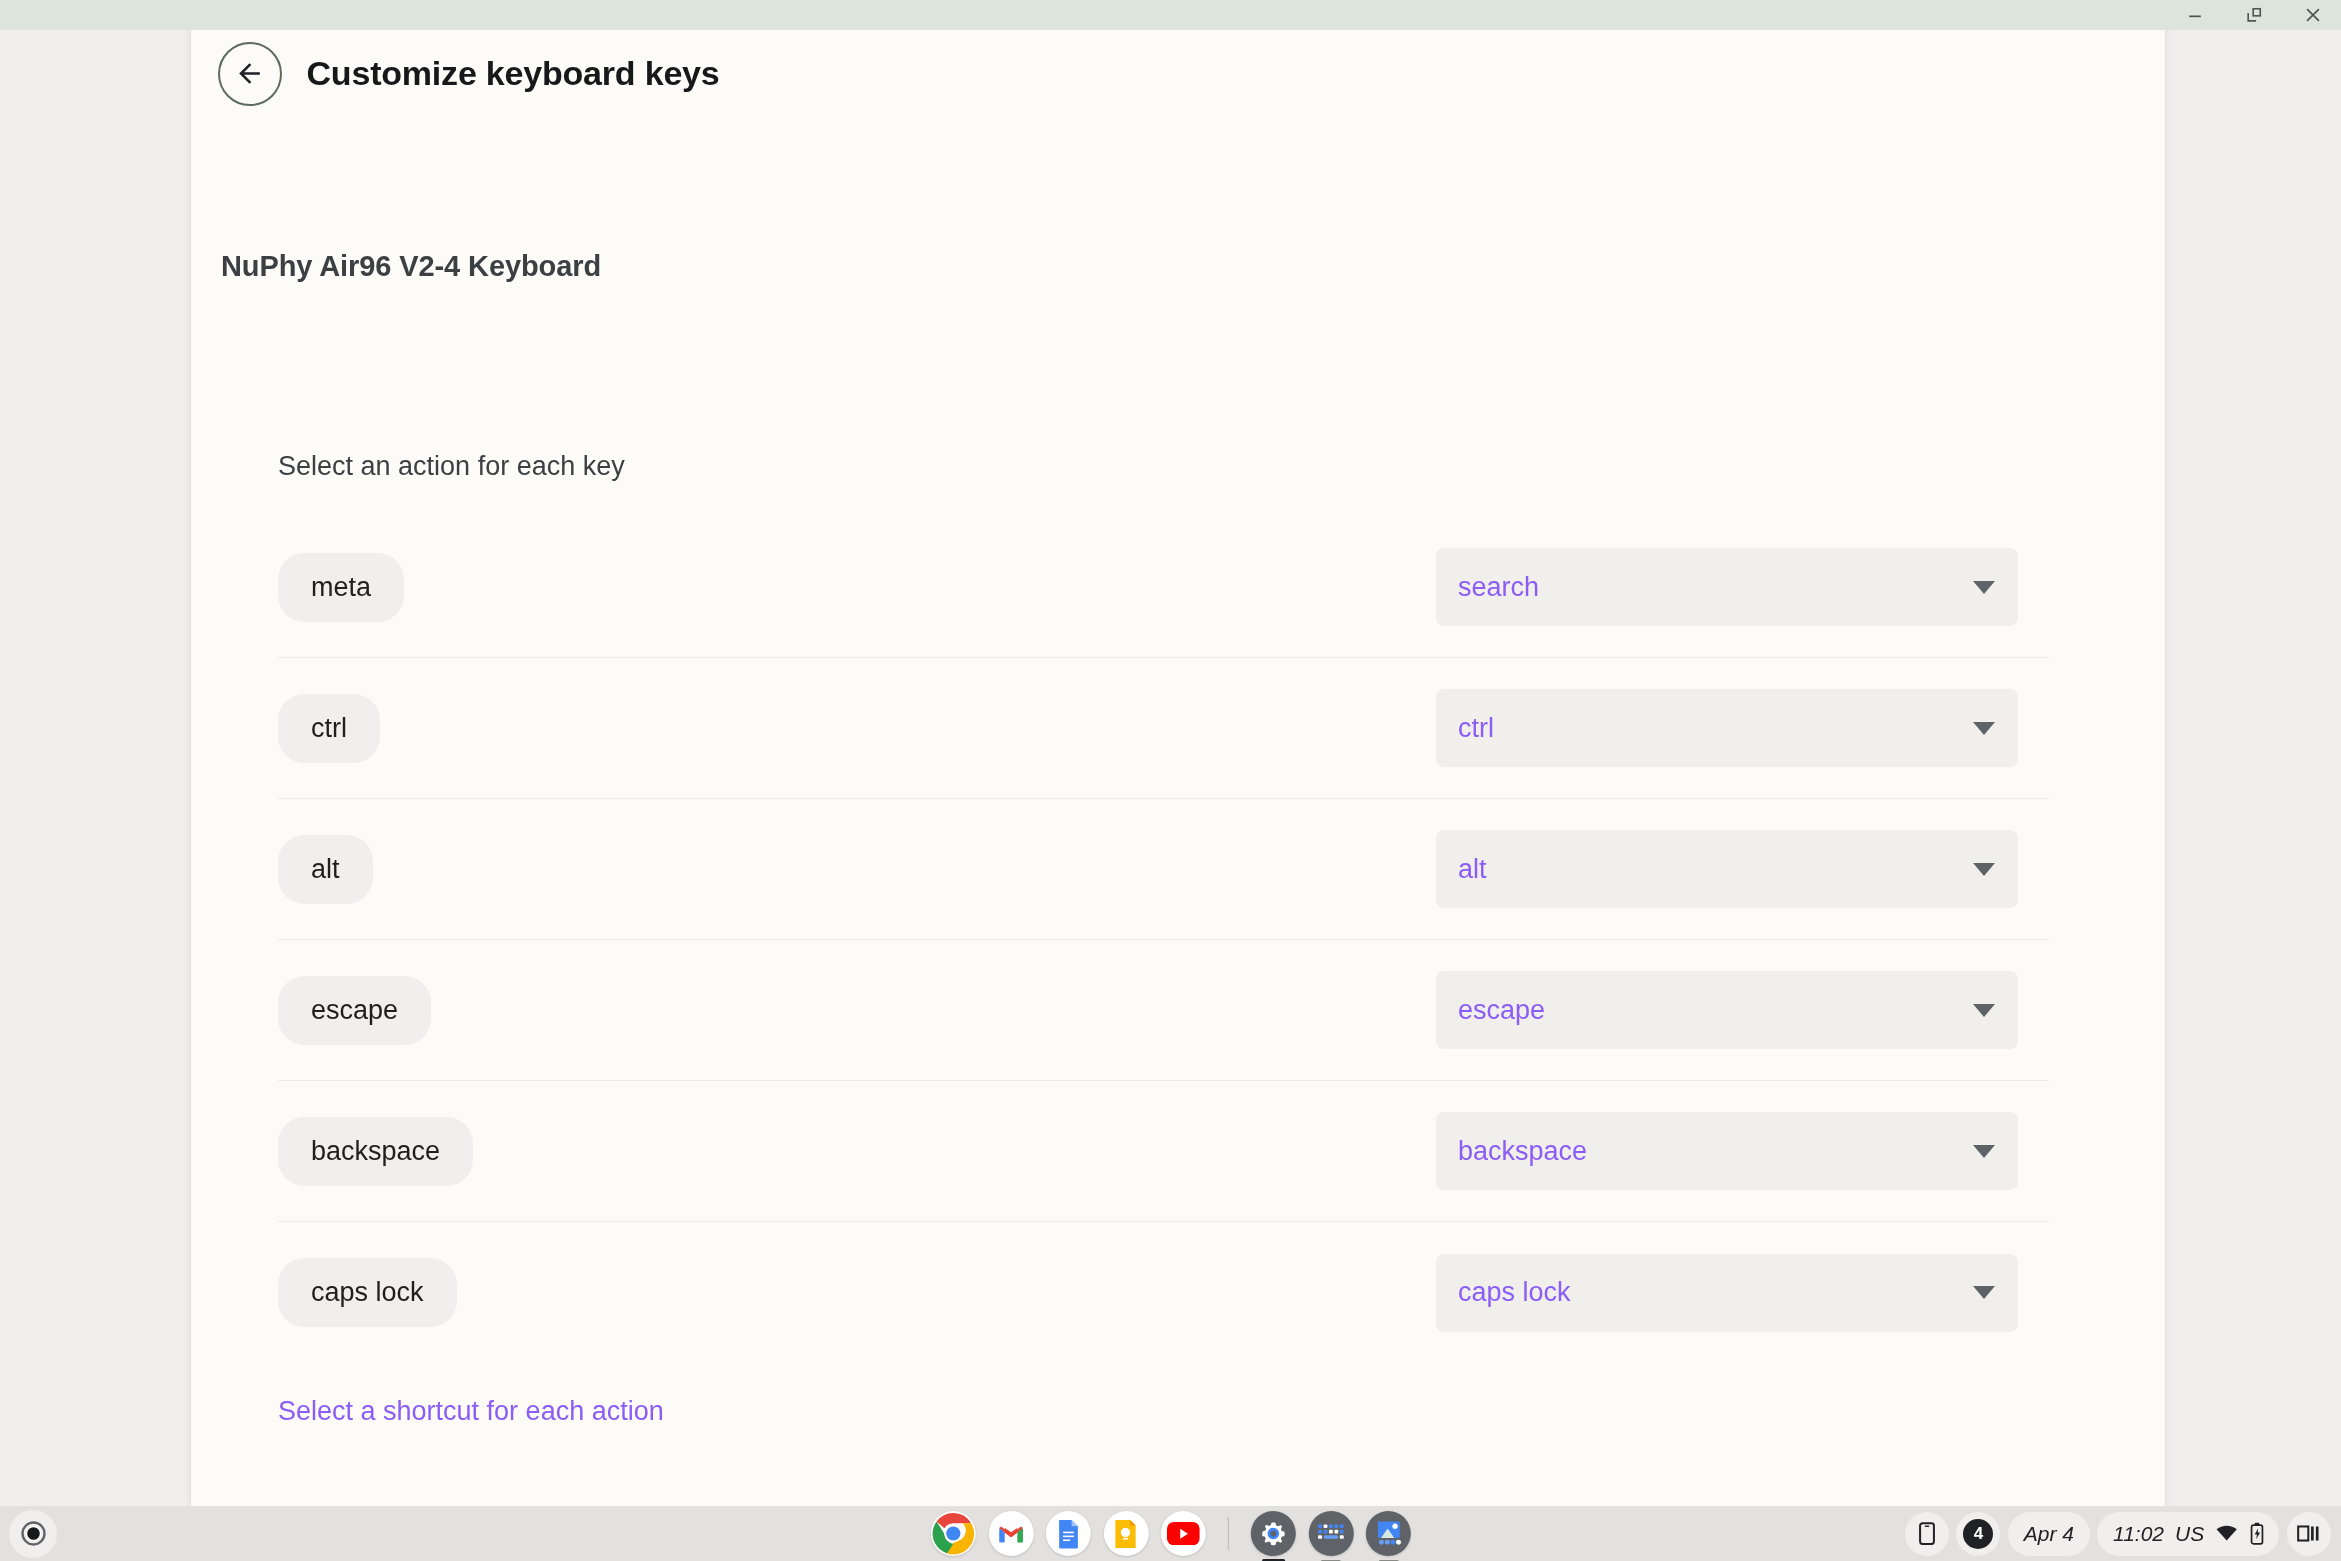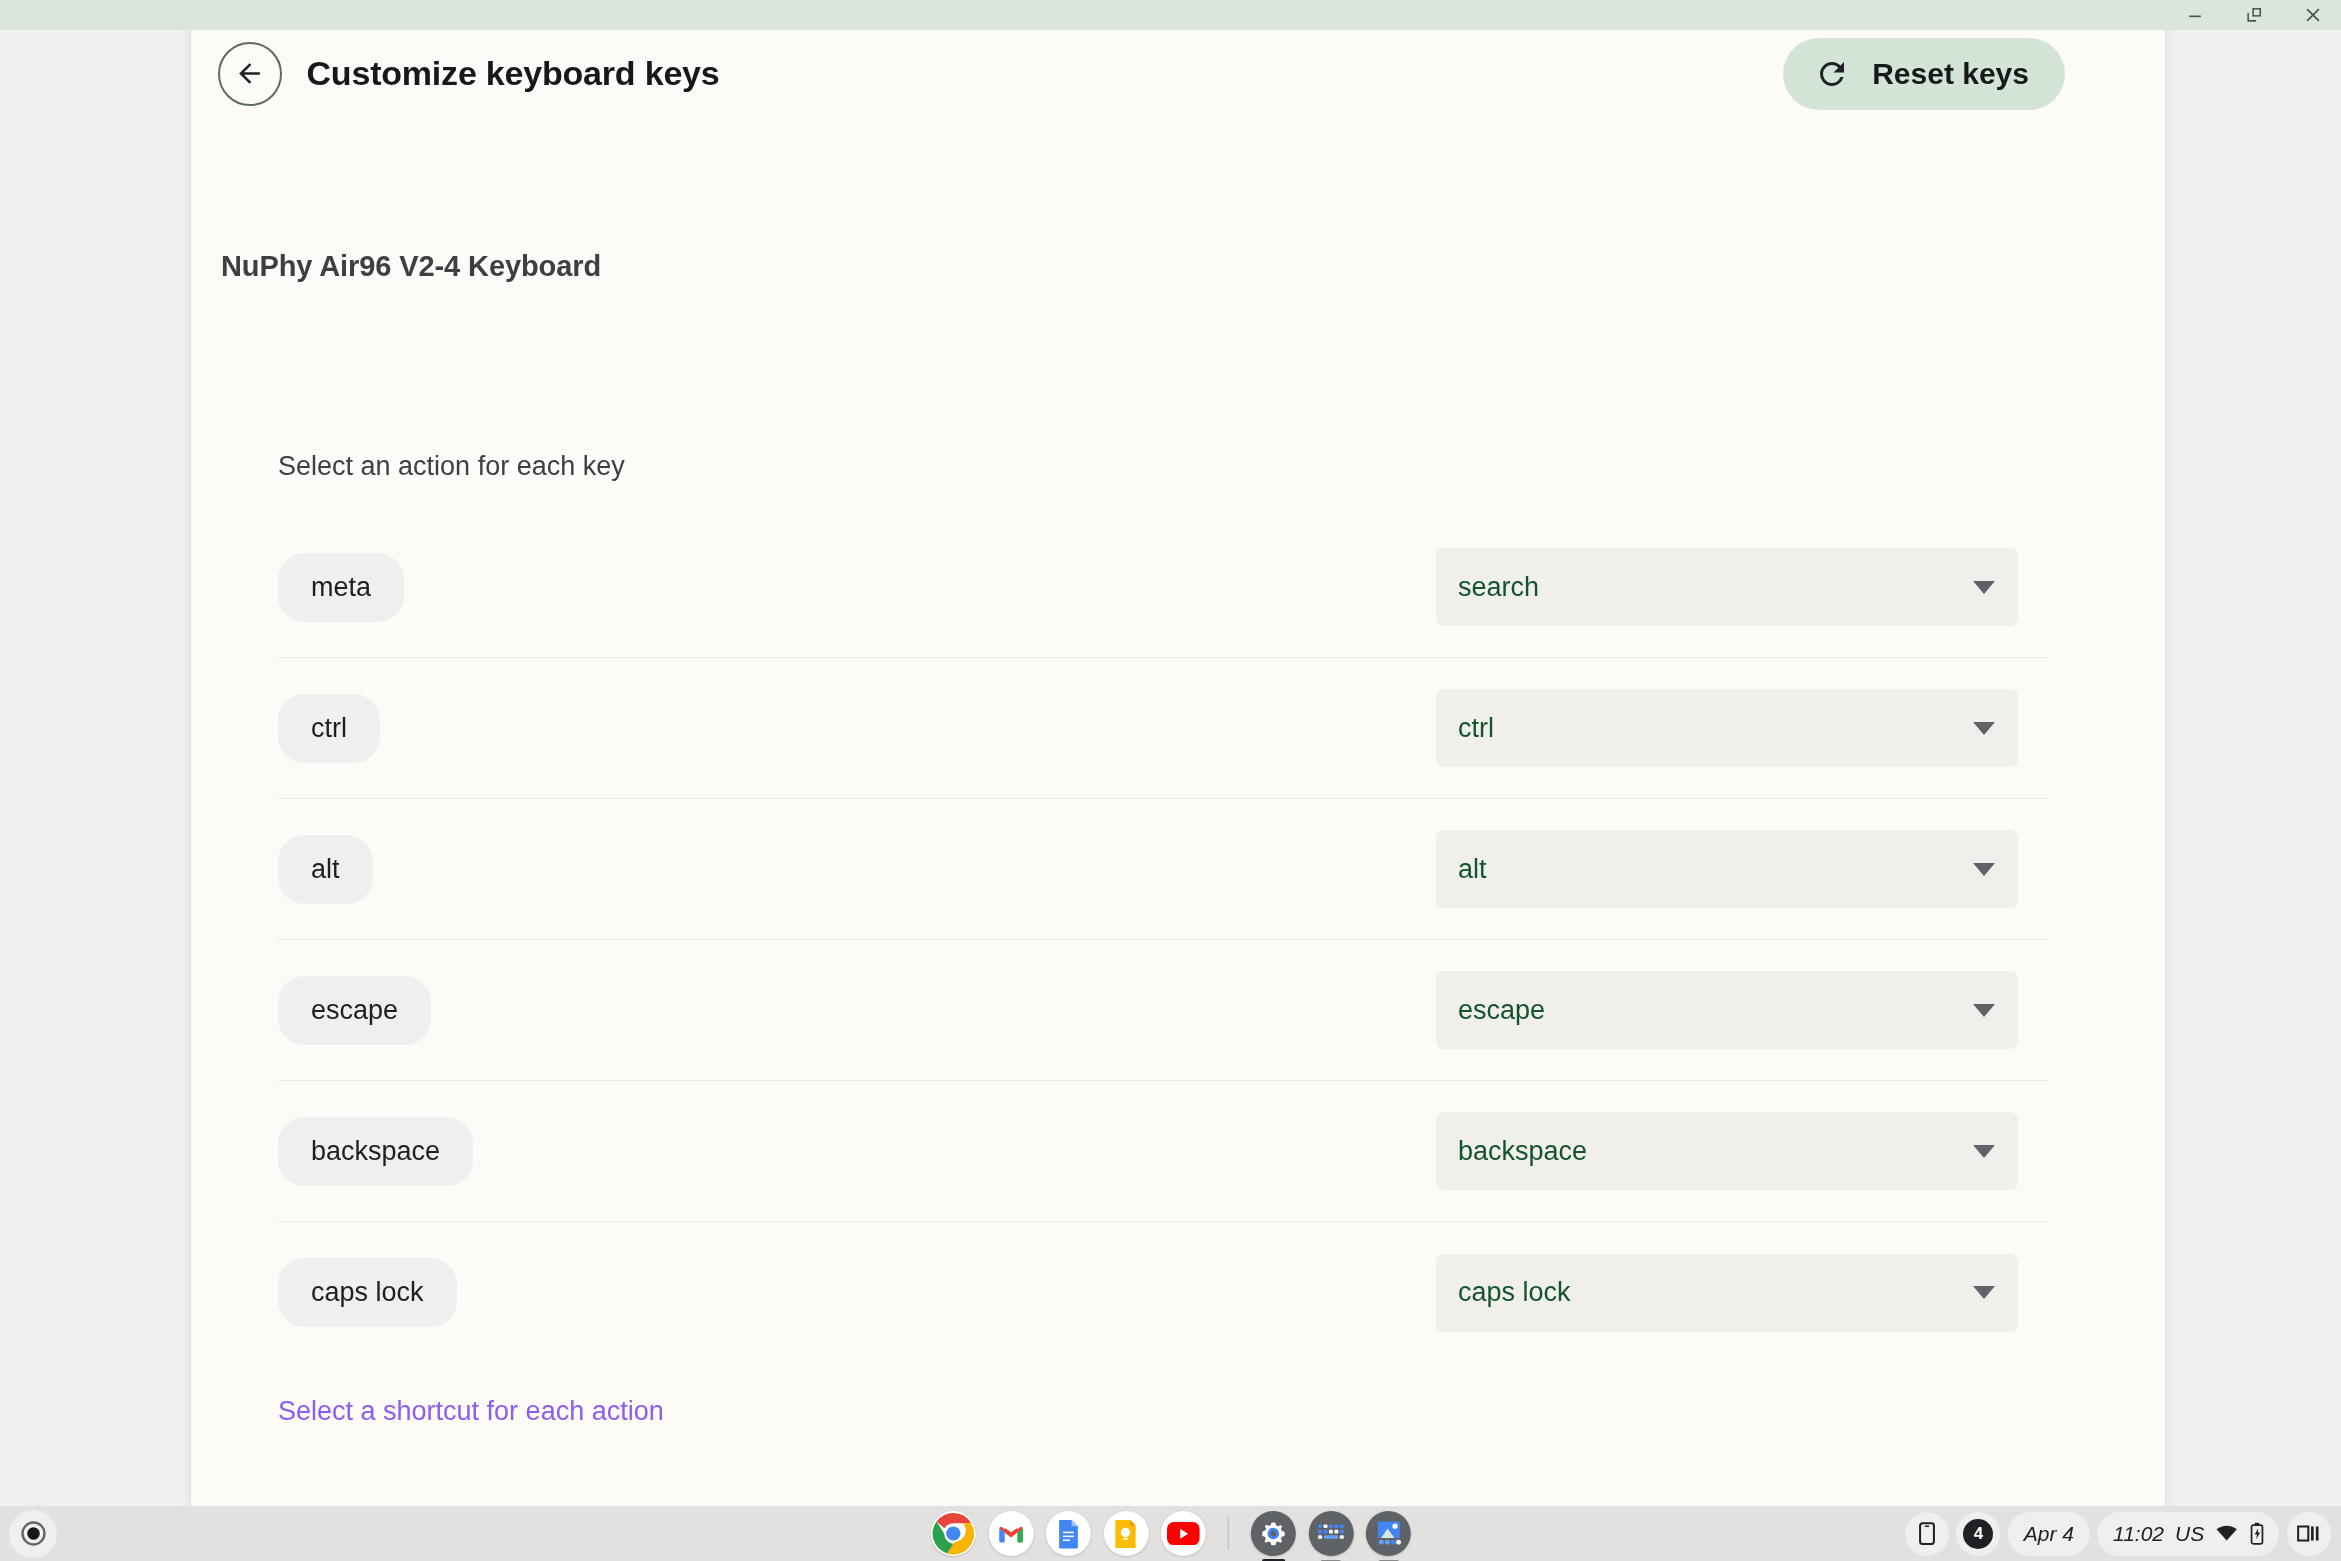--- a/index.html
+++ b/index.html
@@ -131,21 +131,21 @@
     position: absolute;
     right: 31px;
     width: 582px; height: 78px;
     background: #f1efec;
     border-radius: 7.8px;
     display: flex; align-items: center;
     padding: 0 0 0 22px;
     cursor: pointer;
   }
   .key-select-value {
-    font-size: 27px; color: #14532d;
+    font-size: 27px; color: #8b5cf6;
   }
   .key-select-arrow {
     position: absolute; right: 23.4px;
     width: 0; height: 0;
     border-left: 11.7px solid transparent;
     border-right: 11.7px solid transparent;
     border-top: 13.3px solid #5f6368;
   }
 
   #shortcut-heading {
@@ -229,26 +229,20 @@
 
   <div id="window">
 
     <div id="page-header">
       <div id="back-button">
         <svg width="31" height="31" viewBox="0 0 24 24">
           <path d="M20 11H7.8l5.6-5.6L12 4l-8 8 8 8 1.4-1.4L7.8 13H20z" fill="#202124"></path>
         </svg>
       </div>
       <div id="page-title">Customize keyboard keys</div>
-      <div id="reset-keys-button">
-        <svg width="36" height="36" viewBox="0 0 24 24">
-          <path d="M17.65 6.35A7.96 7.96 0 0 0 12 4a8 8 0 1 0 7.73 10h-2.08A6 6 0 1 1 12 6c1.66 0 3.14.69 4.22 1.78L13 11h7V4l-2.35 2.35z" fill="#202124"></path>
-        </svg>
-        <span id="reset-keys-label">Reset keys</span>
-      </div>
     </div>
 
     <div id="device-name">NuPhy Air96 V2-4 Keyboard</div>
 
     <div id="section-heading">Select an action for each key</div>
 
     <div id="key-rows">
 
       <div class="key-row">
         <span class="key-chip">meta</span>

